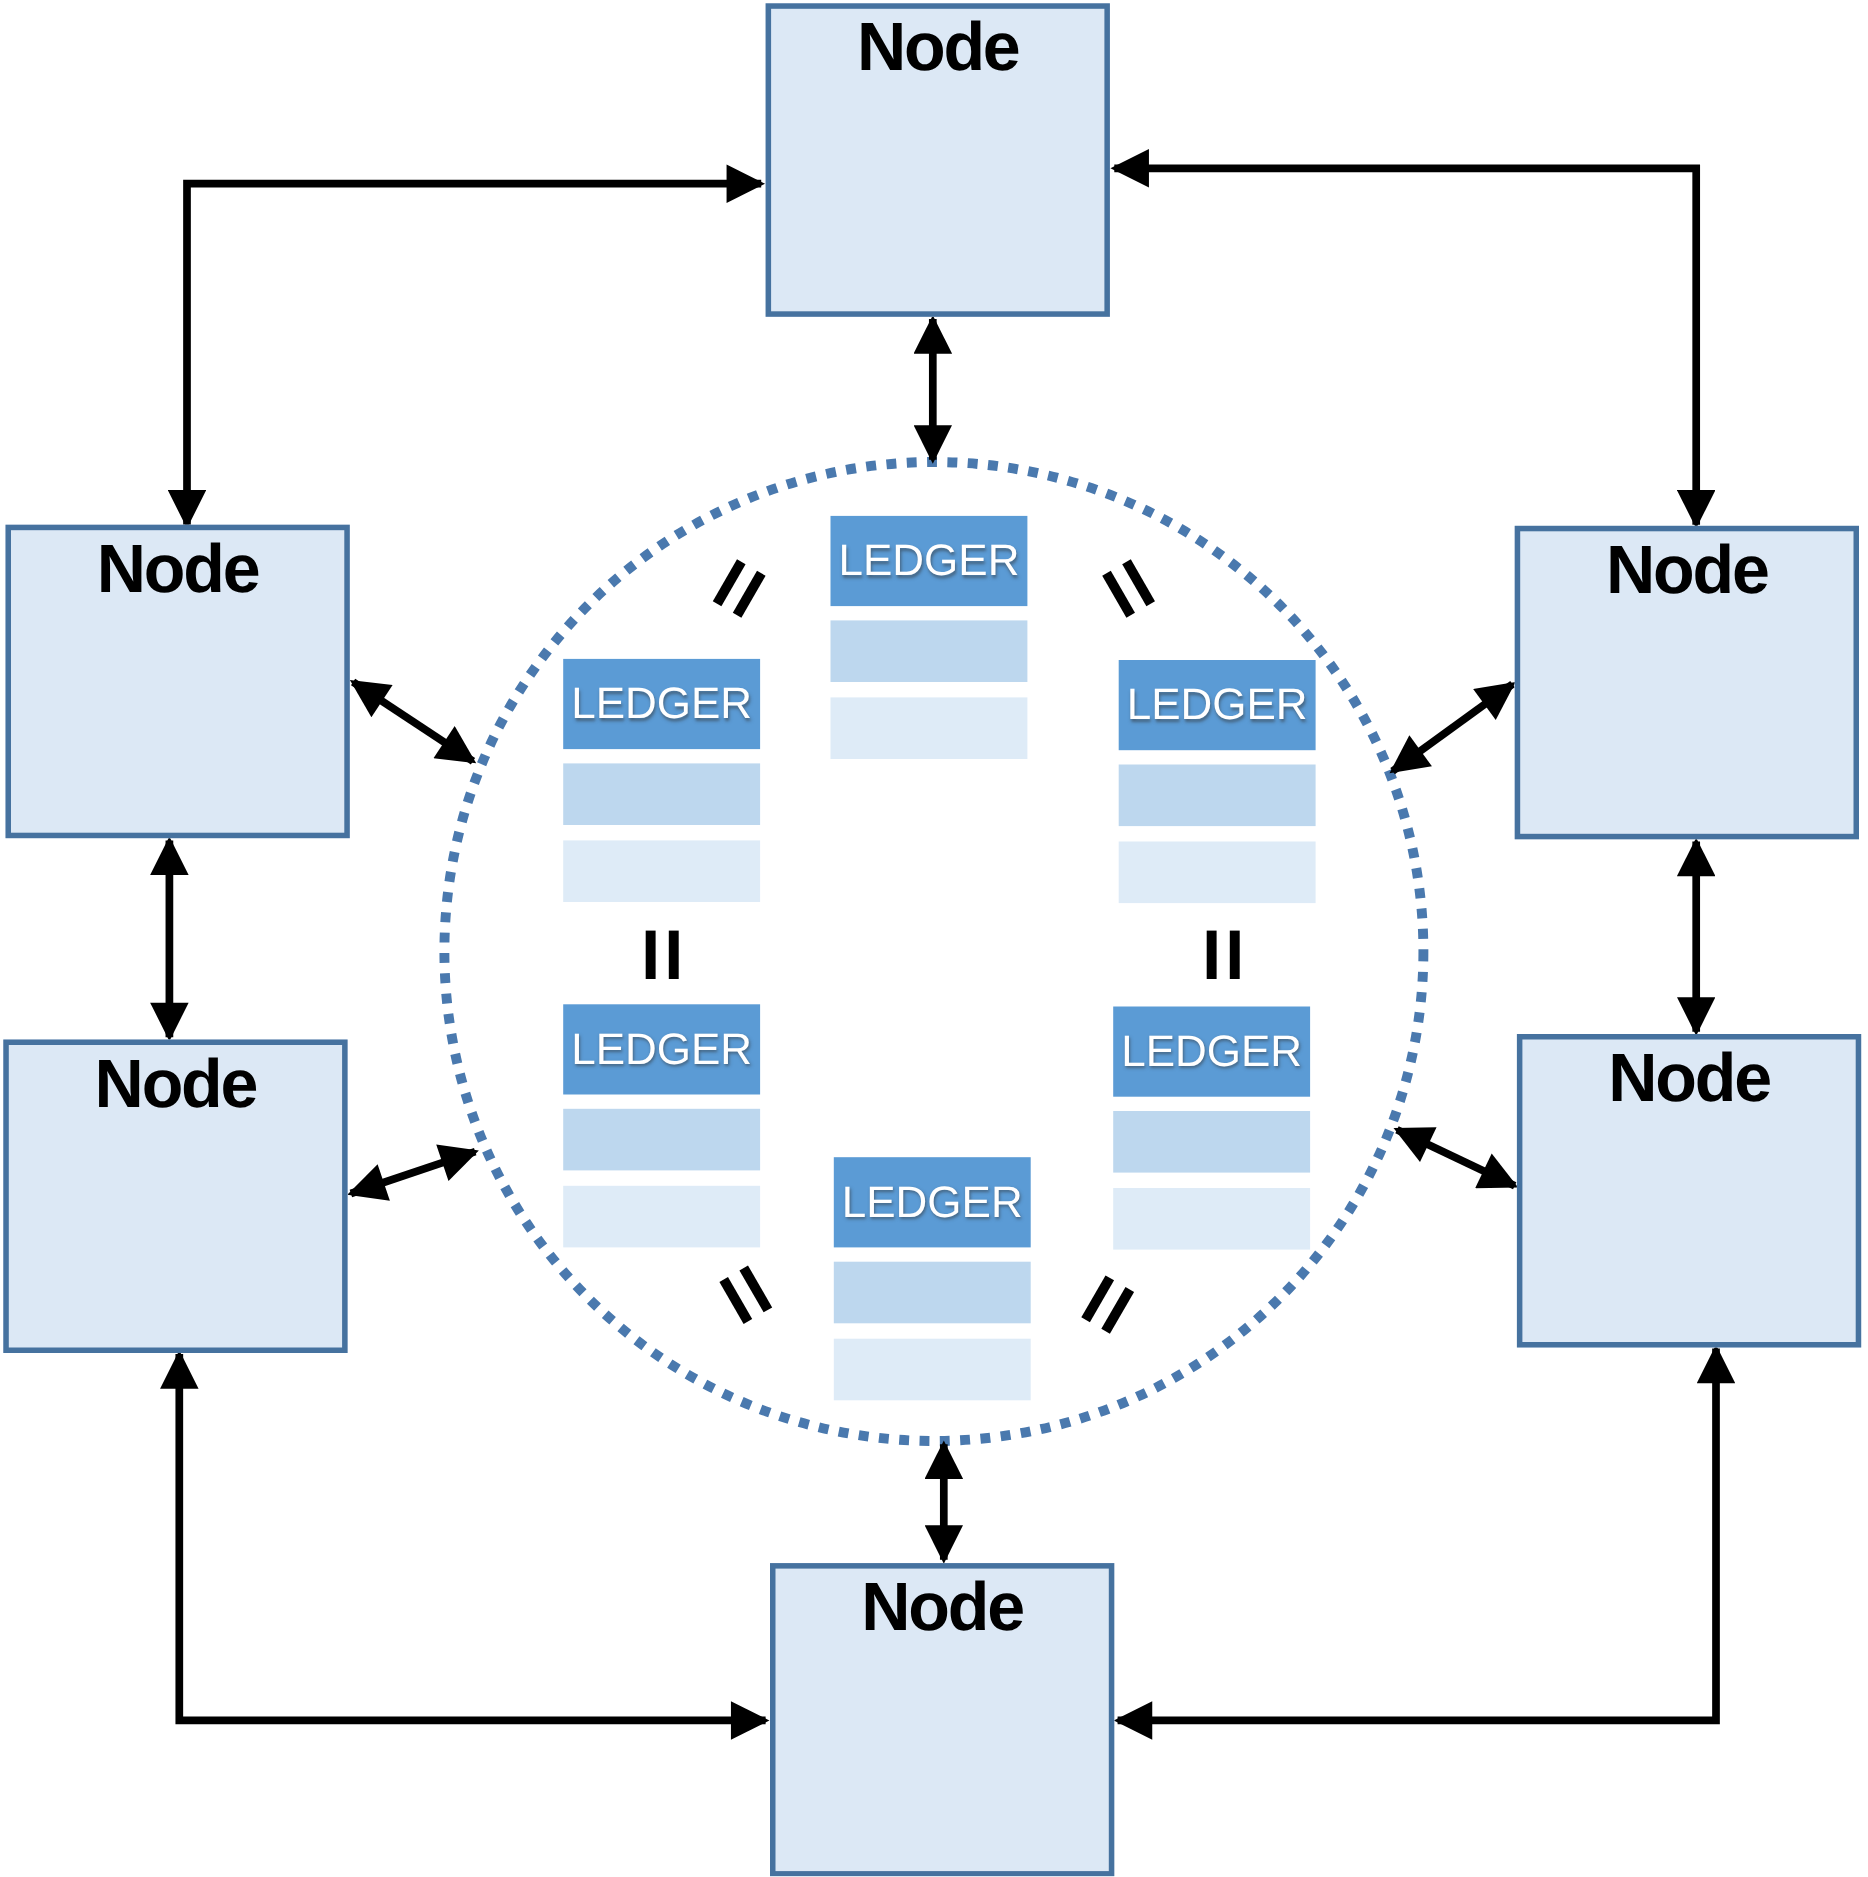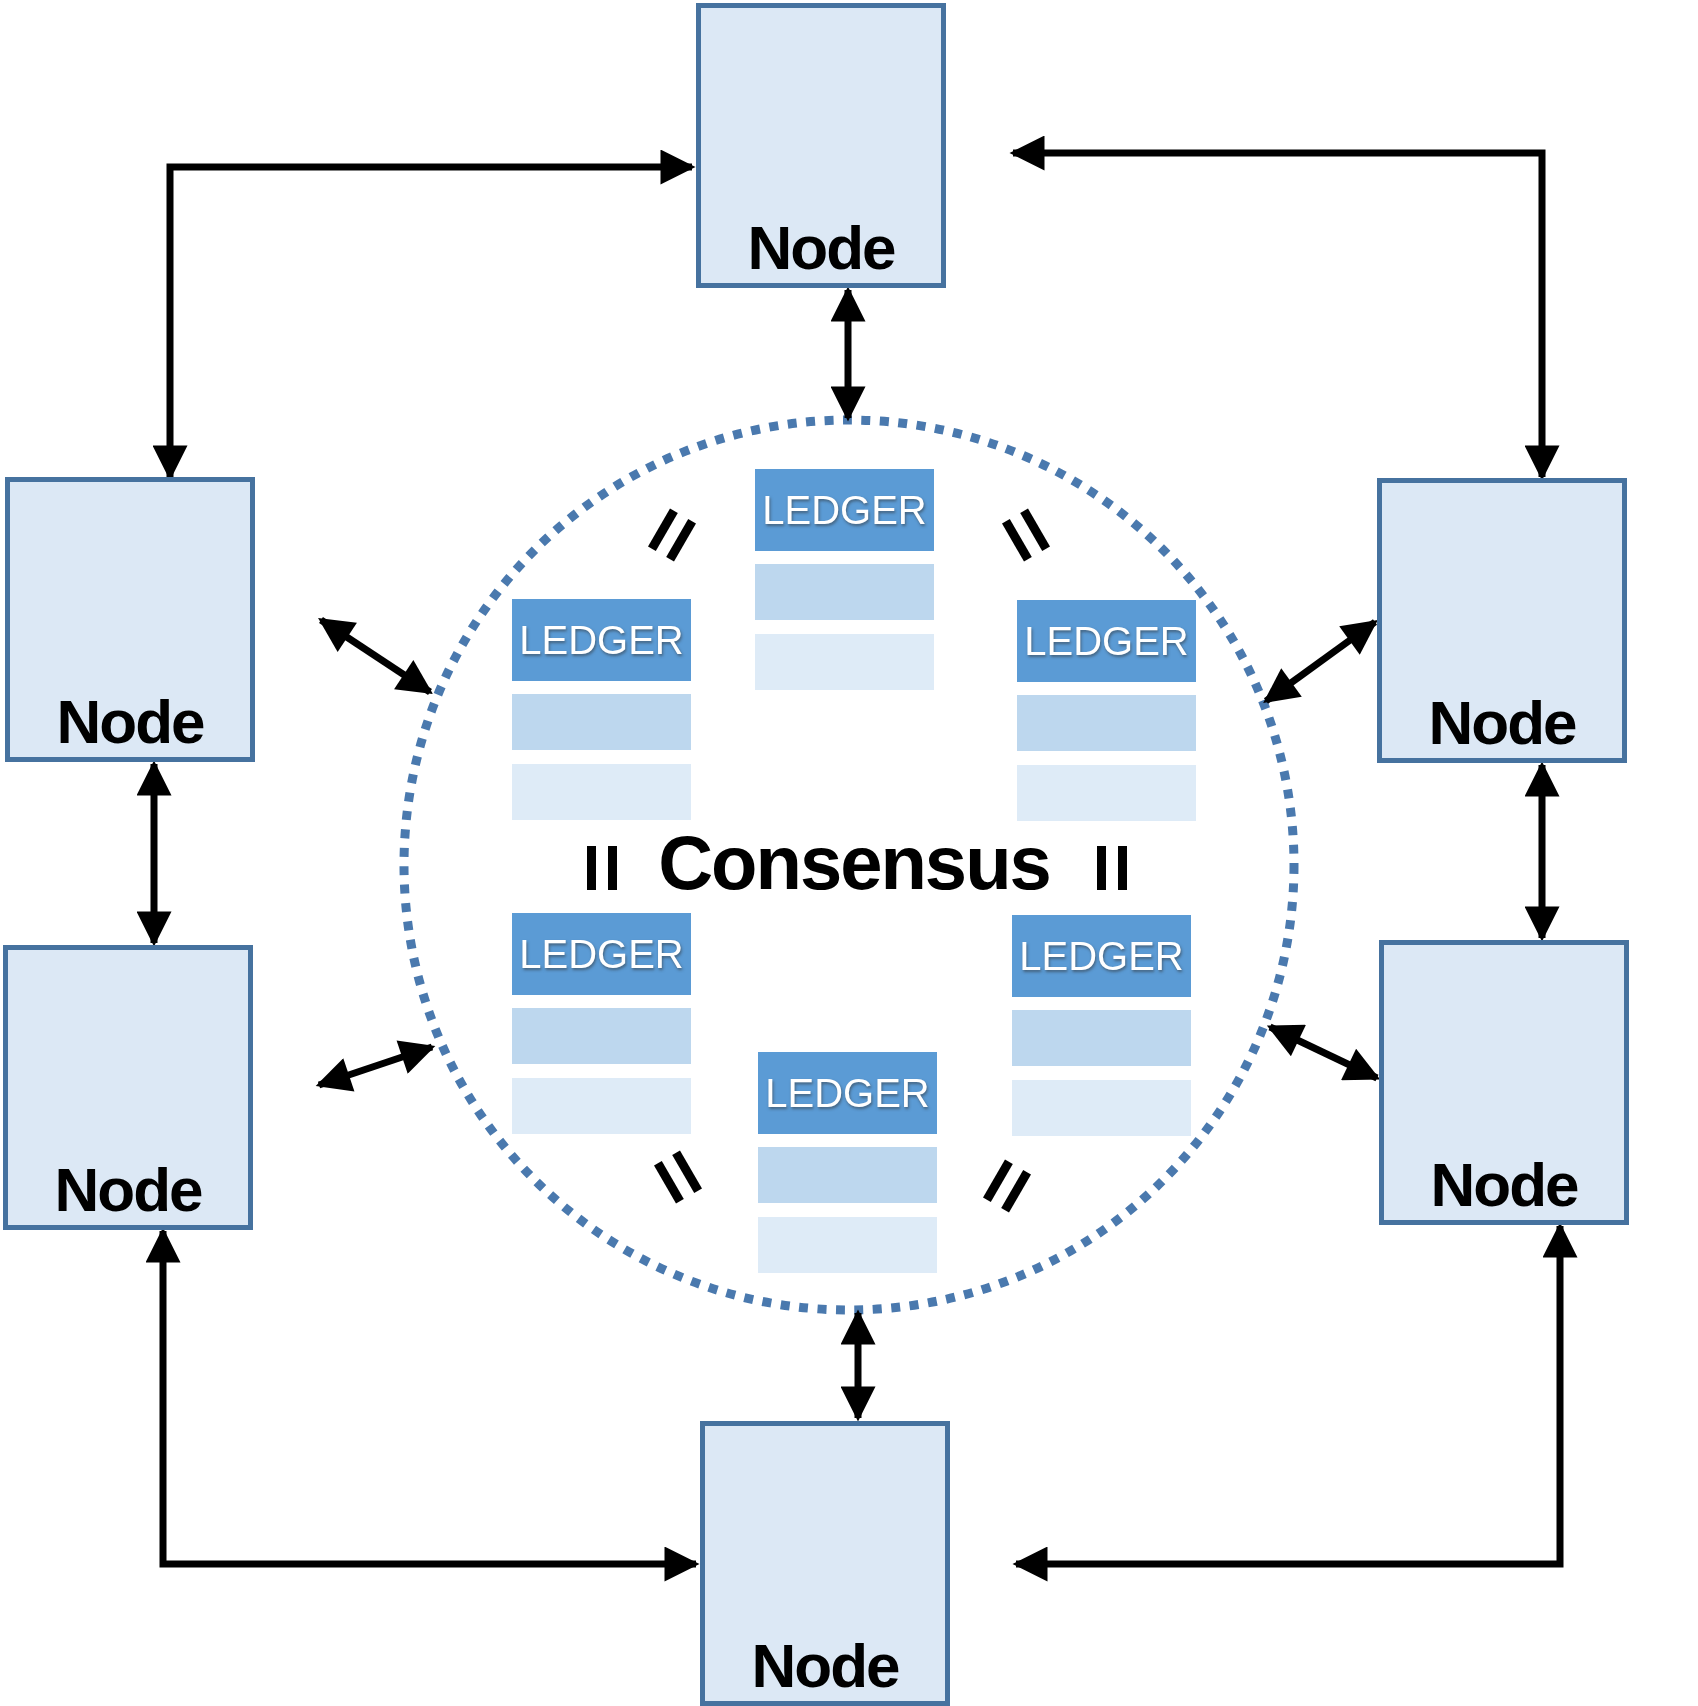--- a/index.html
+++ b/index.html
@@ -7,23 +7,23 @@
     position:relative;width:1698px;height:1706px;background:#ffffff;overflow:hidden;
     font-family:"Liberation Sans", sans-serif;
   }
   
   #wires{position:absolute;left:0;top:0;width:1698px;height:1706px;}
   .arrow{stroke:var(--arrow,#000);stroke-width:7;fill:none;}
   .ahead{fill:var(--arrow,#000);}
   #dotted-circle{stroke:var(--circle_dots,#4a79ae);stroke-width:9;fill:none;}
   
   .node{
-    position:absolute;width:250px;height:285px;box-sizing:border-box;
+    position:absolute;width:313px;height:285px;box-sizing:border-box;
     background:var(--node_fill,#dce8f5);border:5px solid var(--node_border,#46729f);
-    display:flex;align-items:flex-end;justify-content:center;
+    display:flex;align-items:flex-start;justify-content:center;
   }
   .node .lbl{
     font-size:62px;font-weight:bold;letter-spacing:-2px;color:var(--text,#000);
   }
   .n-top{left:696px;top:3px;}
   .n-ul{left:5px;top:477px;}
   .n-ur{left:1377px;top:478px;}
   .n-ll{left:3px;top:945px;}
   .n-lr{left:1379px;top:940px;}
   .n-bottom{left:700px;top:1421px;}
@@ -132,21 +132,20 @@
     <div class="hdr">LEDGER</div>
     <div class="row1"></div>
     <div class="row2"></div>
   </div>
   <div class="ledger lg-bottom">
     <div class="hdr">LEDGER</div>
     <div class="row1"></div>
     <div class="row2"></div>
   </div>
 
-  <div id="consensus">Consensus</div>
 
   <div class="eq eq1">
       <div class="b b1"></div>
       <div class="b b2"></div>
     </div>
   <div class="eq eq2">
       <div class="b b1"></div>
       <div class="b b2"></div>
     </div>
   <div class="eq eq3">

